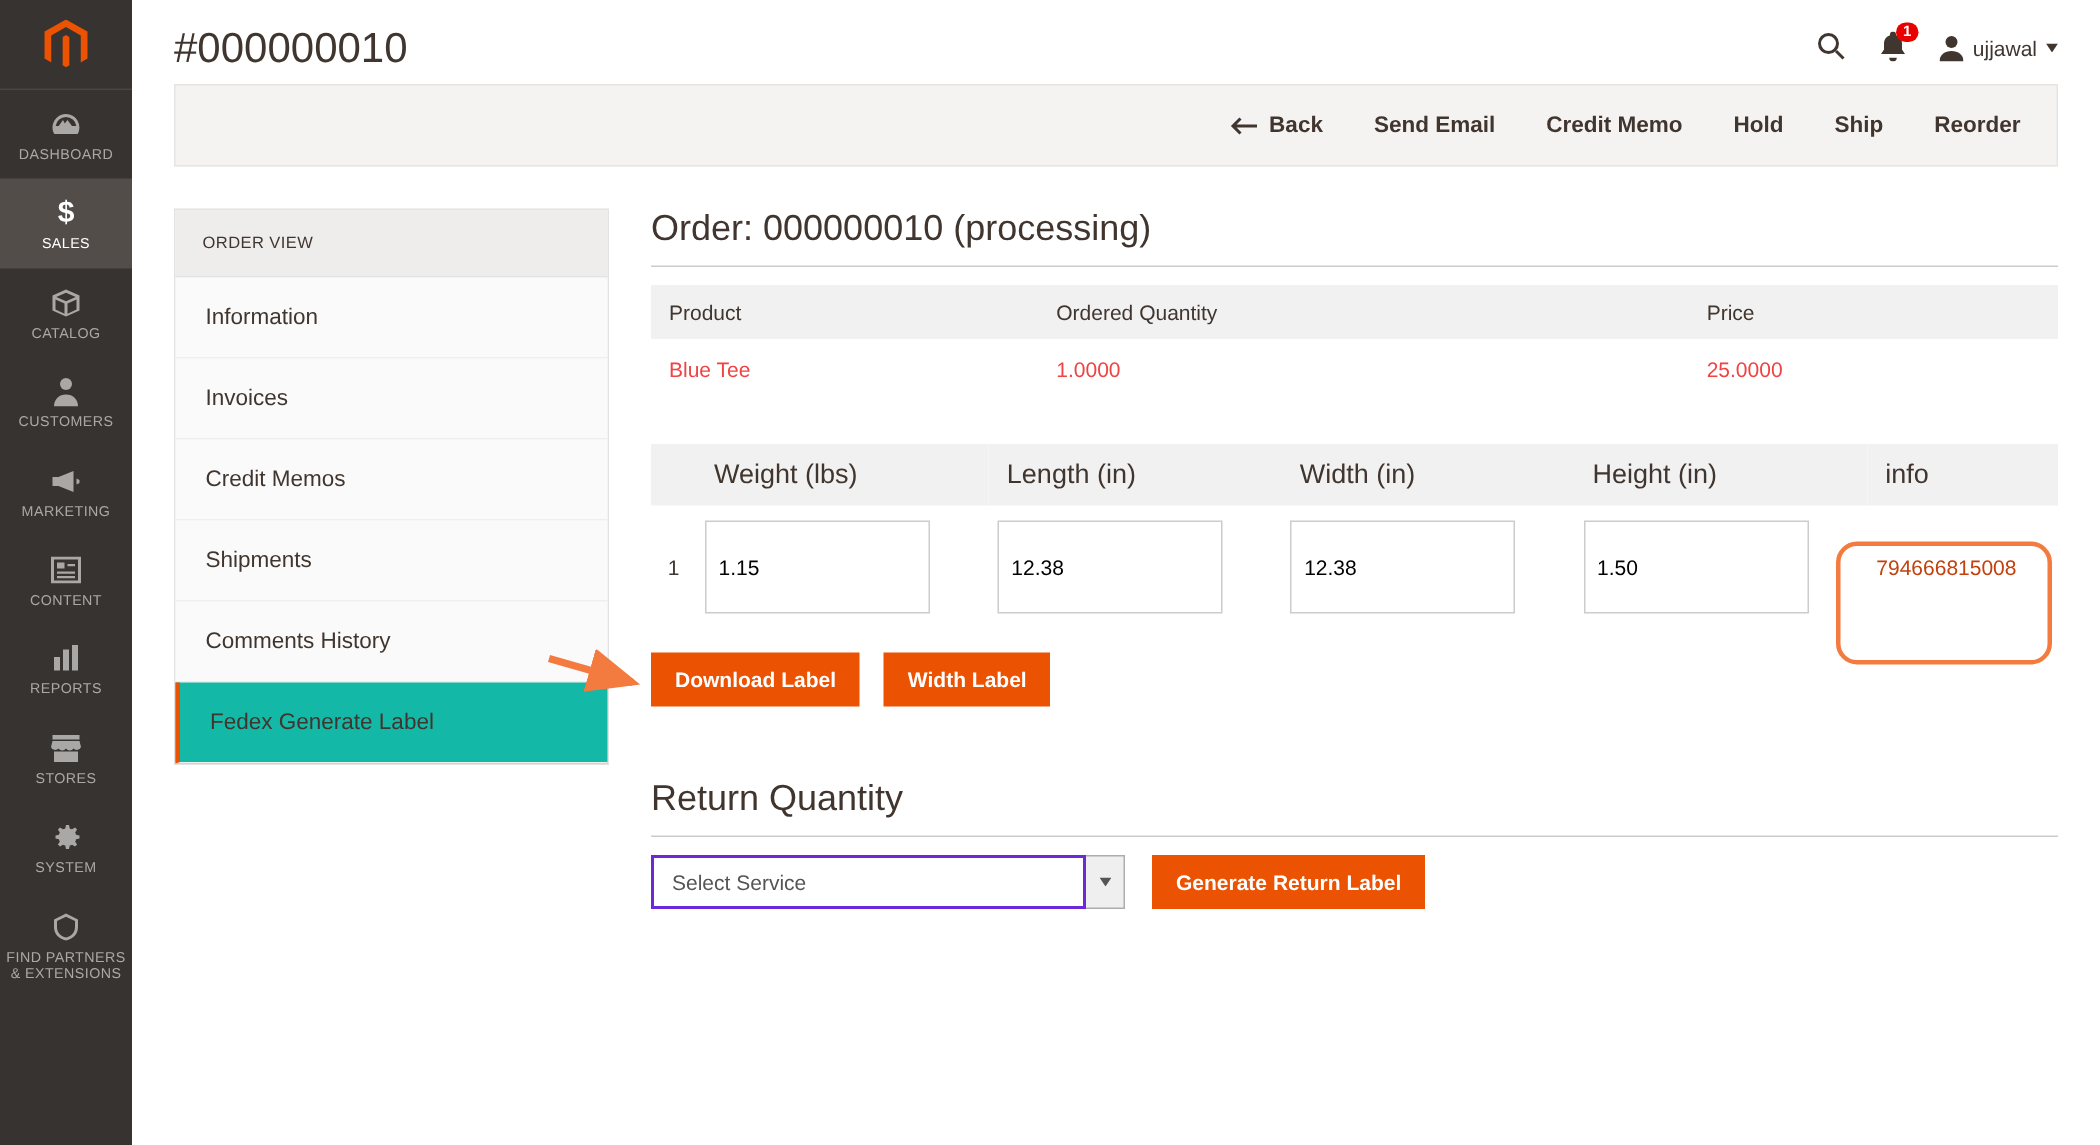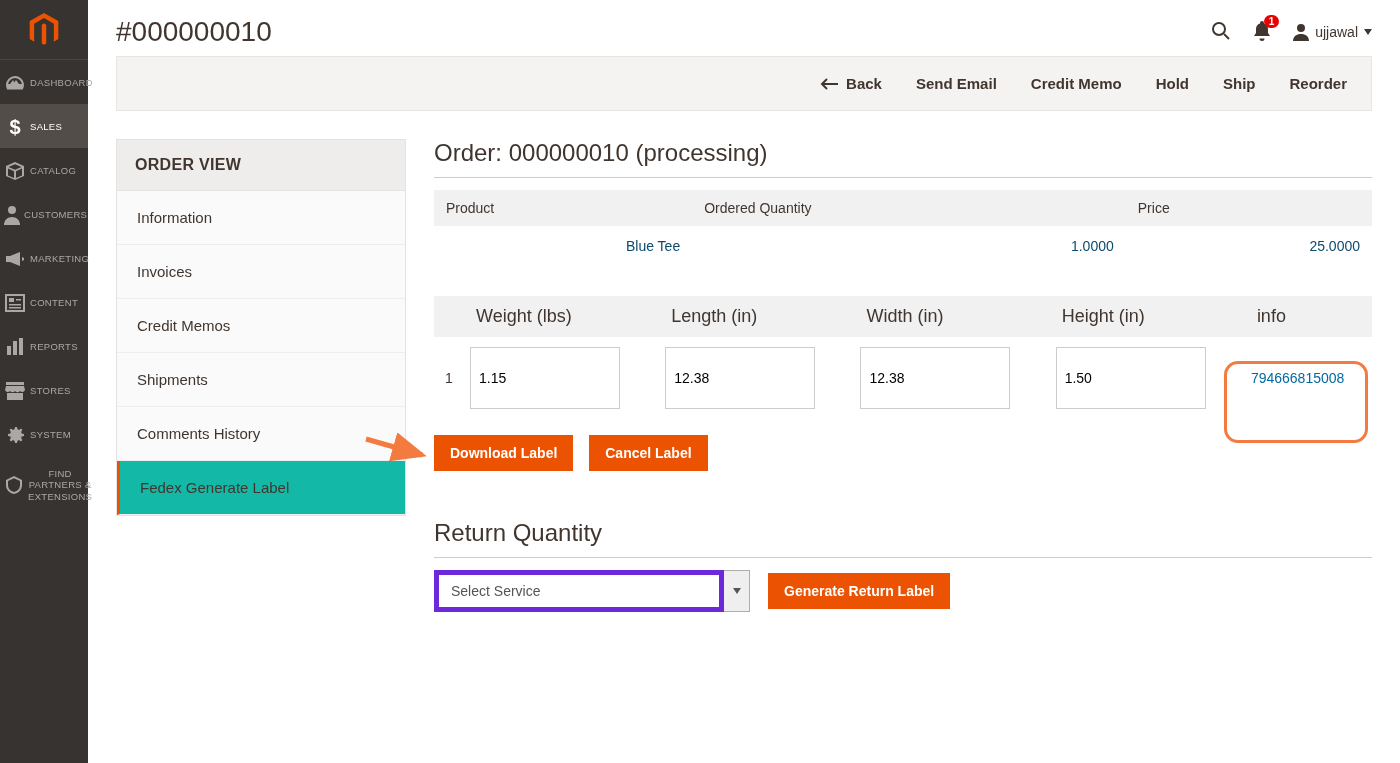--- a/index.html
+++ b/index.html
@@ -2,21 +2,21 @@
 <html><head>
 <meta charset="utf-8">
 <style>
 * { margin:0; padding:0; box-sizing:border-box; }
 body { font-family: -apple-system, BlinkMacSystemFont, "Segoe UI", Helvetica, Arial, sans-serif; font-size:14px; color:#333; background:#fff; }
 
 
 .nav { position:fixed; left:0; top:0; bottom:0; width:88px; background:#373330; display:flex; flex-direction:column; align-items:center; }
 .nav-logo { width:88px; height:60px; display:flex; align-items:center; justify-content:center; border-bottom:1px solid #4a4542; }
 .nav-logo svg { width:34px; height:34px; }
-.nav-item { width:88px; padding:12px 4px 10px 4px; display:flex; flex-direction:row; align-items:center; color:#aaa8a6; text-align:center; cursor:pointer; gap:4px; }
+.nav-item { width:88px; padding:12px 4px 10px 4px; display:flex; flex-direction:column; align-items:center; color:#aaa8a6; text-align:center; cursor:pointer; gap:4px; }
 .nav-item.active { background:#524d49; color:#fff; }
 .nav-item .nav-icon { width:22px; height:22px; display:flex; align-items:center; justify-content:center; font-size:18px; }
 .nav-item .nav-label { font-size:9.5px; letter-spacing:0.3px; text-transform:uppercase; line-height:1.2; }
 
 
 .main { margin-left:88px; padding:16px 28px 40px 28px; }
 
 .top-row { display:flex; align-items:center; justify-content:space-between; margin-bottom:8px; }
 .page-title { font-size:28px; font-weight:400; color:#41362f; }
 .top-actions { display:flex; align-items:center; gap:22px; }
@@ -24,31 +24,31 @@
 .badge { position:absolute; top:-6px; right:-8px; background:#eb0000; color:#fff; border-radius:8px; font-size:10px; padding:1px 5px; font-weight:600; }
 .user-menu { display:flex; align-items:center; gap:6px; color:#41362f; cursor:pointer; font-size:14px; }
 
 .action-bar { background:#f5f3f2; border:1px solid #e8e4e1; padding:18px 24px; display:flex; justify-content:flex-end; gap:34px; margin-bottom:28px; }
 .action-bar .back { display:flex; align-items:center; gap:8px; cursor:pointer; font-size:15px; color:#41362f; font-weight:700; }
 .action-bar .link { cursor:pointer; font-size:15px; color:#41362f; font-weight:600; }
 
 .cols { display:flex; gap:28px; align-items:flex-start; }
 
 .side-tabs { width:290px; background:#f8f8f8; border:1px solid #e3e3e3; }
-.side-tabs-header { padding:16px 18px; font-weight:700; font-size:16px; color:#41362f; letter-spacing:0.3px; text-transform:uppercase; background:#efedec; border-bottom:1px solid #e3e3e3; }
+.side-tabs-header { padding:16px 18px; font-weight:400; font-size:11px; color:#41362f; letter-spacing:0.3px; text-transform:uppercase; background:#efedec; border-bottom:1px solid #e3e3e3; }
 .side-tab { padding:18px 20px; font-size:15px; color:#41362f; border-bottom:1px solid #eee; cursor:pointer; background:#fafafa; }
 .side-tab.active { background:#14b8a6; border-left:3px solid #eb5202; font-weight:400; }
 
 .content { flex:1; }
 
 h2.section { font-size:24px; font-weight:400; color:#41362f; padding-bottom:10px; border-bottom:1px solid #ccc; margin-bottom:12px; }
 
 table.data { width:100%; border-collapse:collapse; margin-bottom:30px; }
 table.data thead th { text-align:left; background:#f1f1f1; padding:10px 12px; font-weight:400; font-size:14px; color:#41362f; }
-table.data tbody td { padding:12px; font-size:14px; color:#0c4a6e;text-align:right; }
+table.data tbody td { padding:12px; font-size:14px; color:#ef4444; }
 
 
 table.packages { width:100%; border-collapse:collapse; margin-bottom:16px; }
 table.packages thead th { text-align:left; background:#f1f1f1; padding:10px 12px; font-weight:400; font-size:18px; color:#41362f; }
 table.packages tbody td { padding:10px 6px; font-size:14px; color:#41362f; vertical-align:middle; }
 table.packages .idx { width:30px; text-align:center; }
 table.packages input[type="text"] { width:150px; padding:22px 8px; border:1px solid #ccc; font-size:14px; }
 table.packages .info-cell { color:#007bdb; }
 
 
@@ -56,21 +56,21 @@
 
 .btn { display:inline-block; padding:10px 16px; background:#eb5202; color:#fff; font-size:14px; font-weight:600; border:none; cursor:pointer; }
 .btn + .btn { margin-left:12px; }
 
 
 .arrow-annot { position:absolute; width:70px; height:30px; }
 
 
 .return-row { display:flex; gap:18px; align-items:center; margin-top:12px; }
 .select-wrap { position:relative; display:flex; align-items:stretch; }
-.select-wrap .select-display { border:5px solid #6d28d9; padding:8px 12px; min-width:290px; background:#fff; color:#555; font-size:14px; }
+.select-wrap .select-display { border:2px solid #6d28d9; padding:8px 12px; min-width:290px; background:#fff; color:#555; font-size:14px; }
 .select-wrap .select-caret { border:1px solid #adadad; border-left:none; background:#efefef; width:26px; display:flex; align-items:center; justify-content:center; color:#555; }
 
 .content-area { position:relative; }
 </style>
 </head>
 <body>
 
 <nav class="nav">
   <div class="nav-logo">
     <svg viewBox="0 0 32 38" fill="none">
@@ -247,39 +247,39 @@
             <th>info</th>
           </tr>
         </thead>
         <tbody>
           <tr>
             <td class="idx">1</td>
             <td><input type="text" value="1.15" style=""></td>
             <td><input type="text" value="12.38" style=""></td>
             <td><input type="text" value="12.38" style=""></td>
             <td><input type="text" value="1.50" style=""></td>
-            <td class="info-cell"><a href="#" style="color:#0369a1;text-decoration:none;">794666815008</a></td>
+            <td class="info-cell"><a href="#" style="color:#c2410c;text-decoration:none;">794666815008</a></td>
           </tr>
         </tbody>
       </table>
 
       <div class="info-highlight" style="top:222px; left:790px; width:144px; height:82px;"></div>
 
       <svg class="arrow-annot" style="top:294px; left:-72px;" viewBox="0 0 70 30">
         <defs>
             <marker id="ah" markerWidth="8" markerHeight="8" refX="6" refY="3" orient="auto">
               <path d="M0,0 L7,3 L0,6 Z" fill="#f47b3f"></path>
             </marker>
           </defs>
         <line x1="4" y1="6" x2="60" y2="22" stroke="#f47b3f" stroke-width="5" marker-end="url(#ah)"></line>
       </svg>
 
       <div>
         <button class="btn">Download Label</button>
-        <button class="btn">Cancel Label</button>
+        <button class="btn">Width Label</button>
       </div>
 
       <h2 class="section" style="margin-top:48px;">Return Quantity</h2>
       <div class="return-row">
         <div class="select-wrap">
           <div class="select-display">Select Service</div>
           <div class="select-caret">
             <svg width="8" height="6" viewBox="0 0 8 6" fill="#555">
                 <path d="M0 0h8L4 6z"></path>
               </svg>

